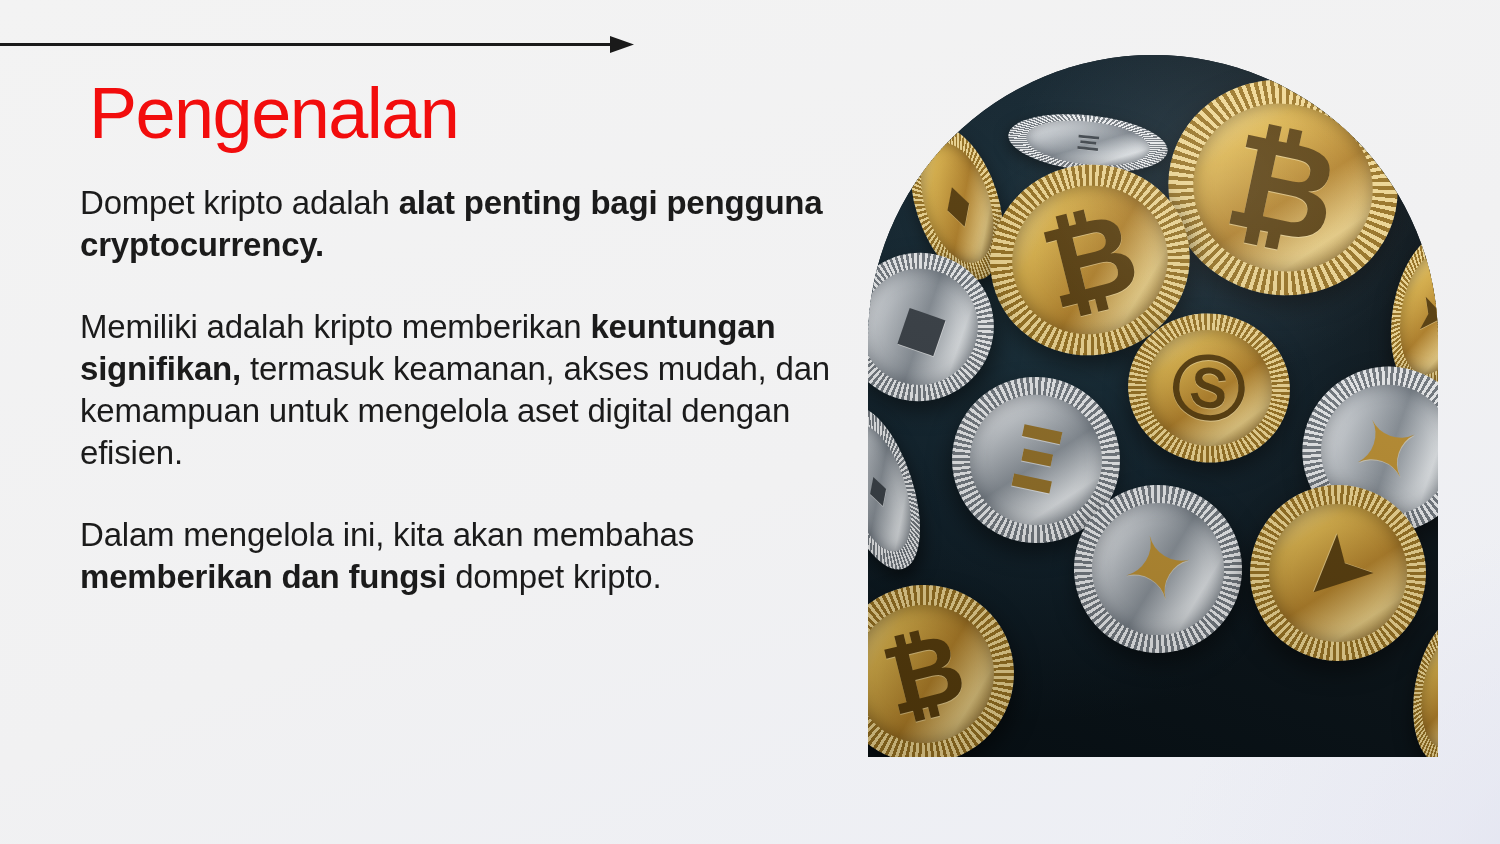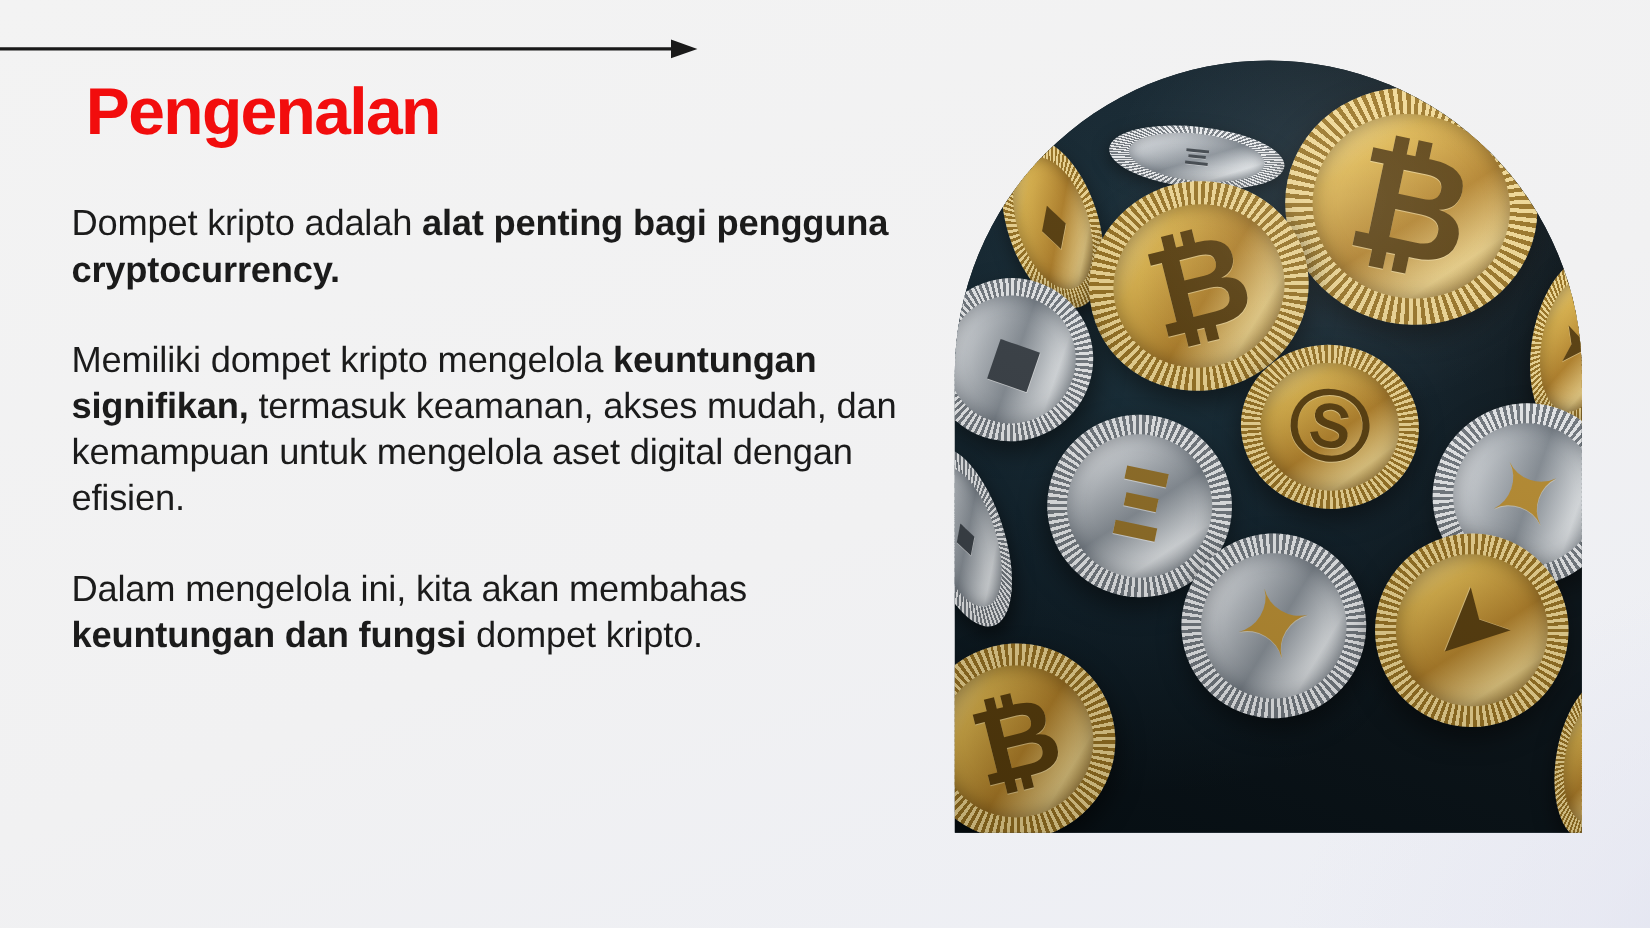--- a/index.html
+++ b/index.html
@@ -34,34 +34,34 @@
     top: 29px;
     width: 650px;
     height: 32px;
   }
 
   
   .title {
     position: absolute;
     left: 78px;
     top: 56px;
-    margin: 0;
-    font-size: 60px;
+    margin: 11px;
+    font-size: 72px;
     line-height: 92px;
-    font-weight: 700;
+    font-weight: 400;
     letter-spacing: -1.5px;
     color: #f20d0d;
     font-family: "Liberation Sans", sans-serif;
     white-space: nowrap;
   }
 
   
   .body-copy {
     position: absolute;
-    left: 65px;
+    left: 80px;
     top: 182px;
     width: 760px;
   }
 
   .para {
     margin: 0 0 40px 0;
     font-size: 33px;
     line-height: 42px;
     color: #1b1b1b;
     font-weight: 400;
@@ -181,25 +181,25 @@
 
   <h1 class="title">Pengenalan</h1>
 
   <div class="body-copy">
 
     <p class="para">
       <span>Dompet kripto adalah </span><b>alat penting bagi pengguna cryptocurrency.</b>
     </p>
 
     <p class="para">
-      <span>Memiliki dompet kripto mengelola </span><b>keuntungan signifikan,</b><span> termasuk keamanan, akses mudah, dan kemampuan untuk mengelola aset digital dengan efisien.</span>
+      <span>Memiliki adalah kripto memberikan </span><b>keuntungan signifikan,</b><span> termasuk keamanan, akses mudah, dan kemampuan untuk mengelola aset digital dengan efisien.</span>
     </p>
 
     <p class="para">
-      <span>Dalam mengelola ini, kita akan membahas </span><b>keuntungan dan fungsi</b><span> dompet kripto.</span>
+      <span>Dalam mengelola ini, kita akan membahas </span><b>memberikan dan fungsi</b><span> dompet kripto.</span>
     </p>
 
   </div>
 
   <div class="photo-frame">
     <div class="photo-scene">
 
       <div class="coin silver edge-t" style="left:140px; top:22px; width:160px; height:132px;">
         <div class="rim"></div>
         <div class="face">

